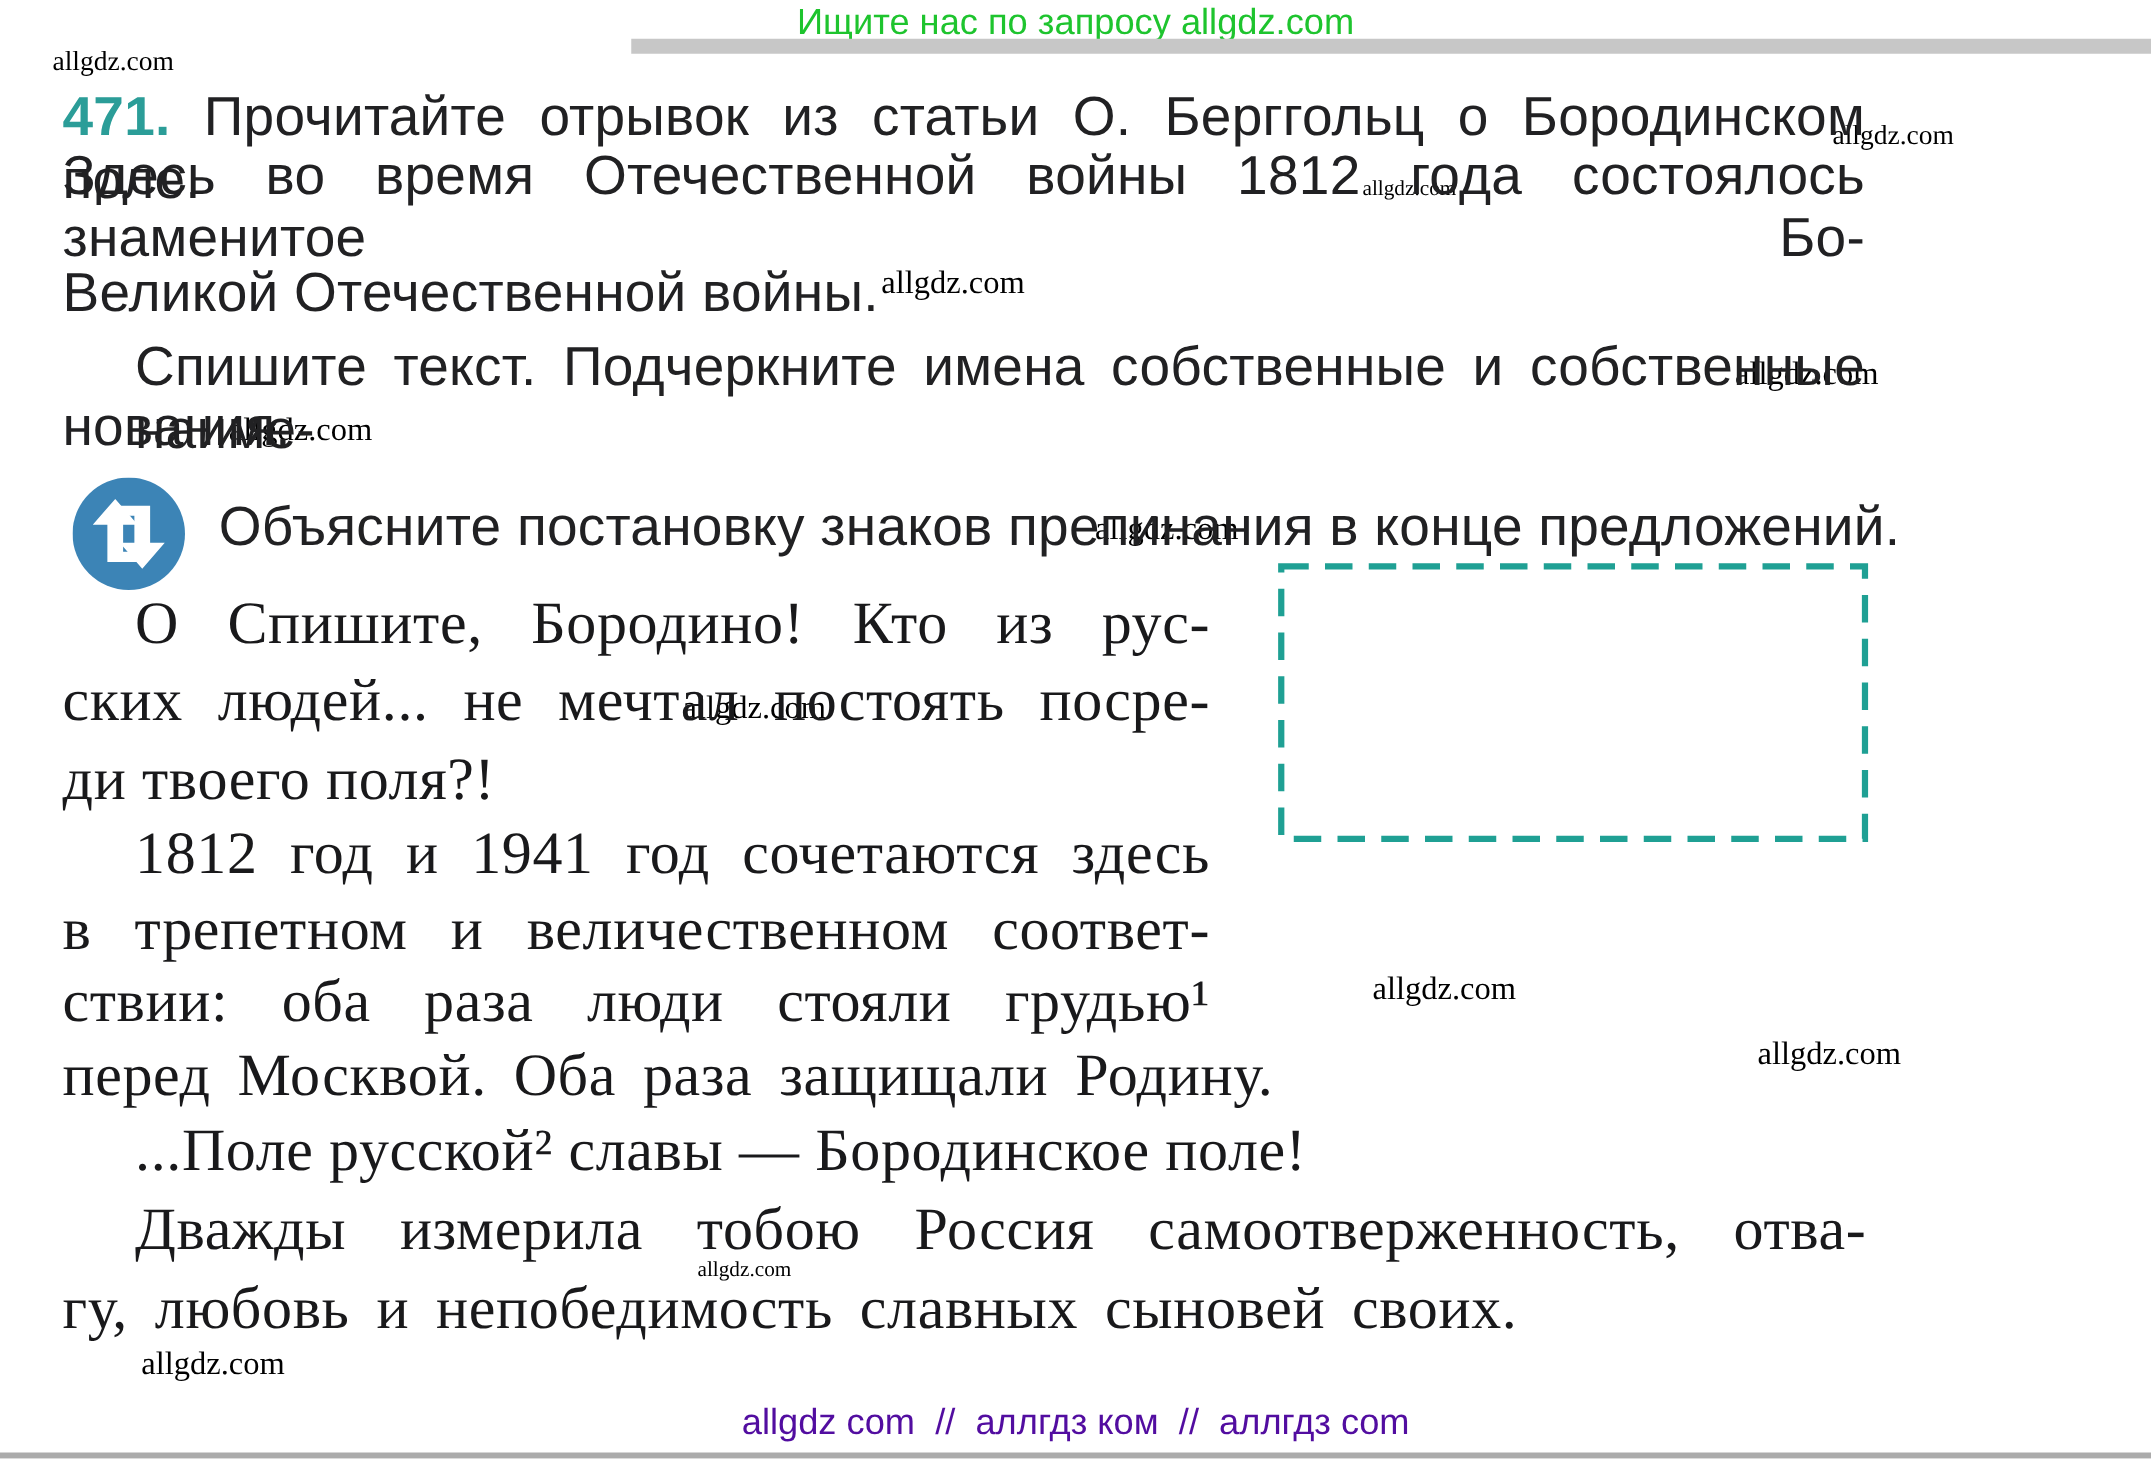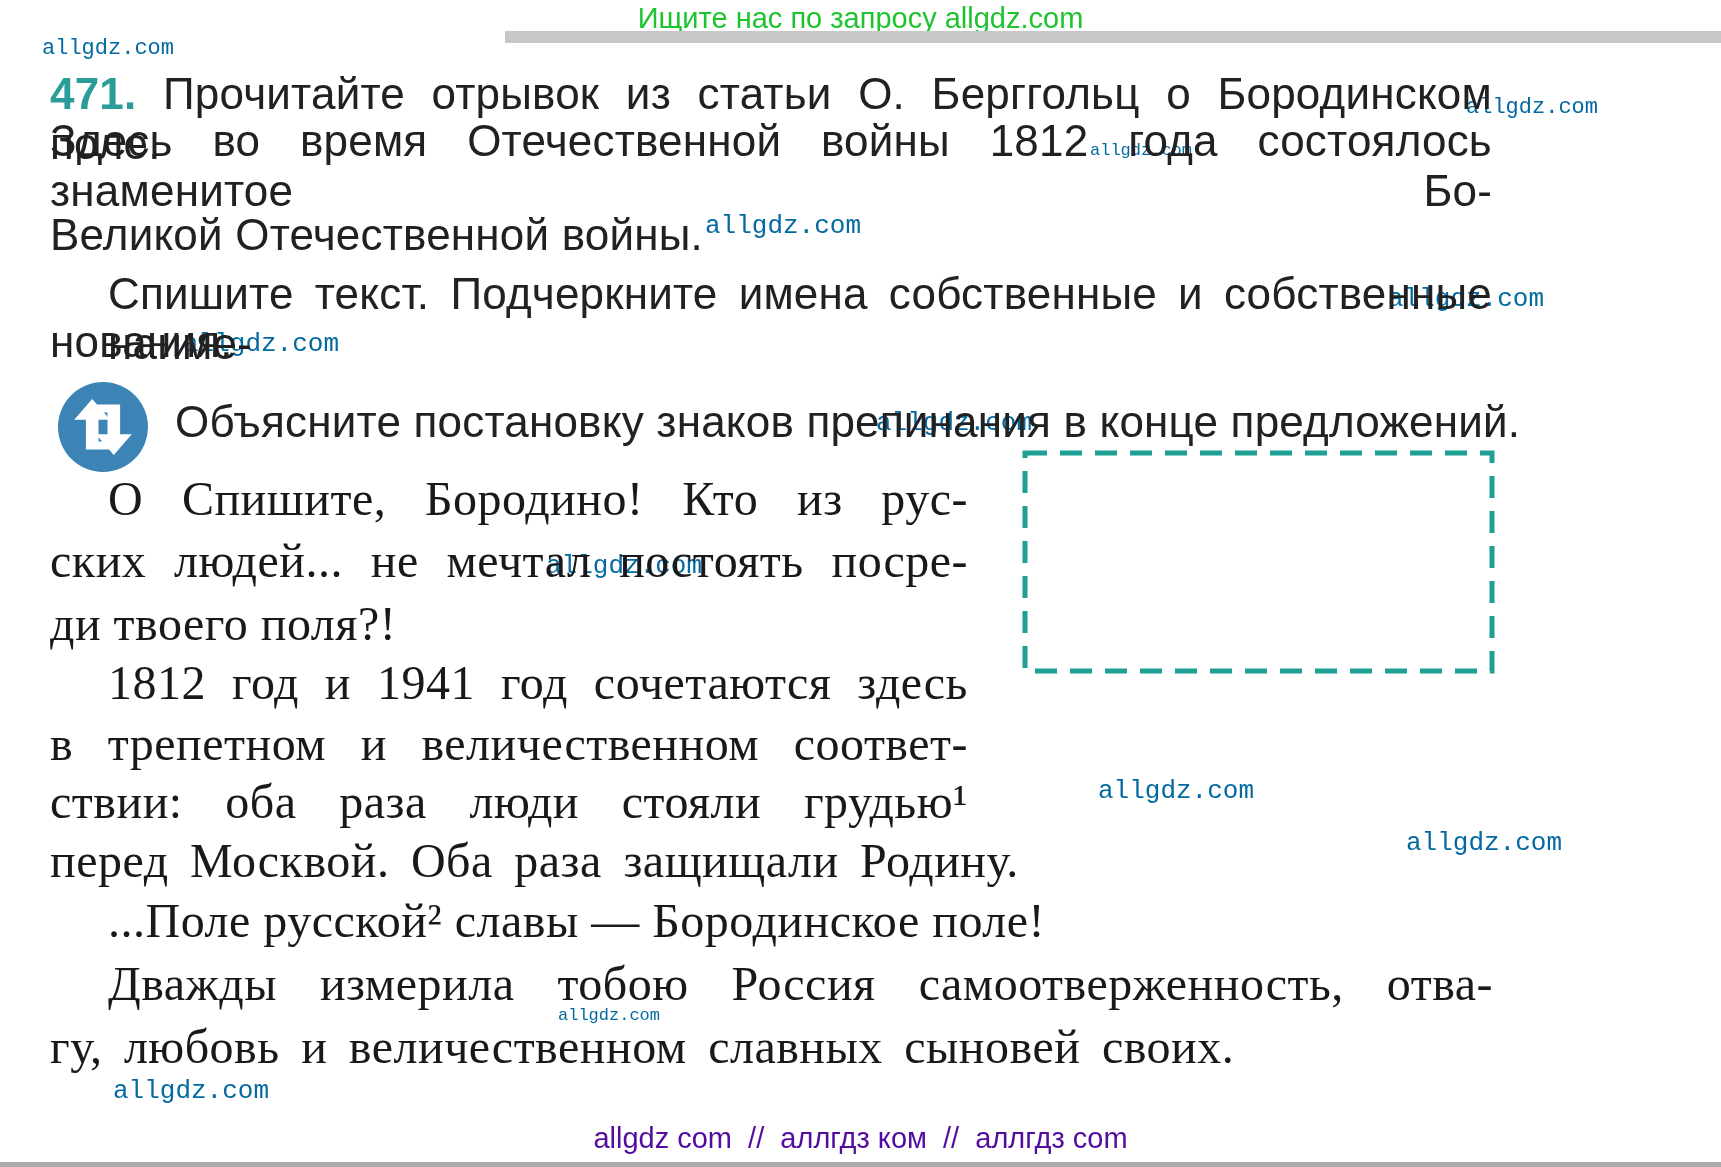--- a/index.html
+++ b/index.html
@@ -8,22 +8,22 @@
 
   
   .promo{position:absolute;left:0;top:2px;width:100%;text-align:center;
          font-size:29px;font-weight:400;color:var(--promo_green);}
 
   
   .strip-top{position:absolute;left:505px;top:31px;width:1216px;height:12px;background:#c7c7c7;}
   .strip-bottom{position:absolute;left:0;top:1162px;width:1721px;height:5px;background:#ababab;}
 
   
-  .wm{position:absolute;font-size:26px;color:#0369a1;white-space:nowrap;
-      font-family:Liberation Mono, monospace;}
+  .wm{position:absolute;font-size:26px;color:#000000;white-space:nowrap;
+      font-family:Liberation Serif, serif;}
   .wm.small{font-size:17px;}
   .w0{left:42px;top:36px;font-size:22px;}
   .w1{left:1466px;top:95px;font-size:22px;}
   .w2{left:1090px;top:141px;}
   .w3{left:705px;top:211px;}
   .w4{left:1388px;top:284px;}
   .w5{left:183px;top:329px;}
   .w6{left:876px;top:408px;}
   .w7{left:546px;top:551px;}
   .w8{left:1098px;top:776px;}
@@ -113,21 +113,21 @@
 
   <div class="bline b0 just">О Спишите, Бородино! Кто из рус-</div>
   <div class="bline b1 just">ских людей... не мечтал постоять посре-</div>
   <div class="bline b2">ди твоего поля?!</div>
   <div class="bline b3 just">1812 год и 1941 год сочетаются здесь</div>
   <div class="bline b4 just">в трепетном и величественном соответ-</div>
   <div class="bline b5 just">ствии: оба раза люди стояли грудью¹</div>
   <div class="bline b6 ws">перед Москвой. Оба раза защищали Родину.</div>
   <div class="bline b7">...Поле русской² славы — Бородинское поле!</div>
   <div class="bline b8 just">Дважды измерила тобою Россия самоотверженность, отва-</div>
-  <div class="bline b9 ws">гу, любовь и величественном славных сыновей своих.</div>
+  <div class="bline b9 ws">гу, любовь и непобедимость славных сыновей своих.</div>
 
   <div class="vbox">
     <svg width="473" height="224" viewBox="0 0 473 224">
       <rect x="3" y="3" width="467" height="218" fill="none" stroke="var(--box_dash)" stroke-width="5" stroke-dasharray="22 13"></rect>
     </svg>
   </div>
 
   <div class="footer">allgdz com  //  аллгдз ком  //  аллгдз com</div>
 
 </div>

